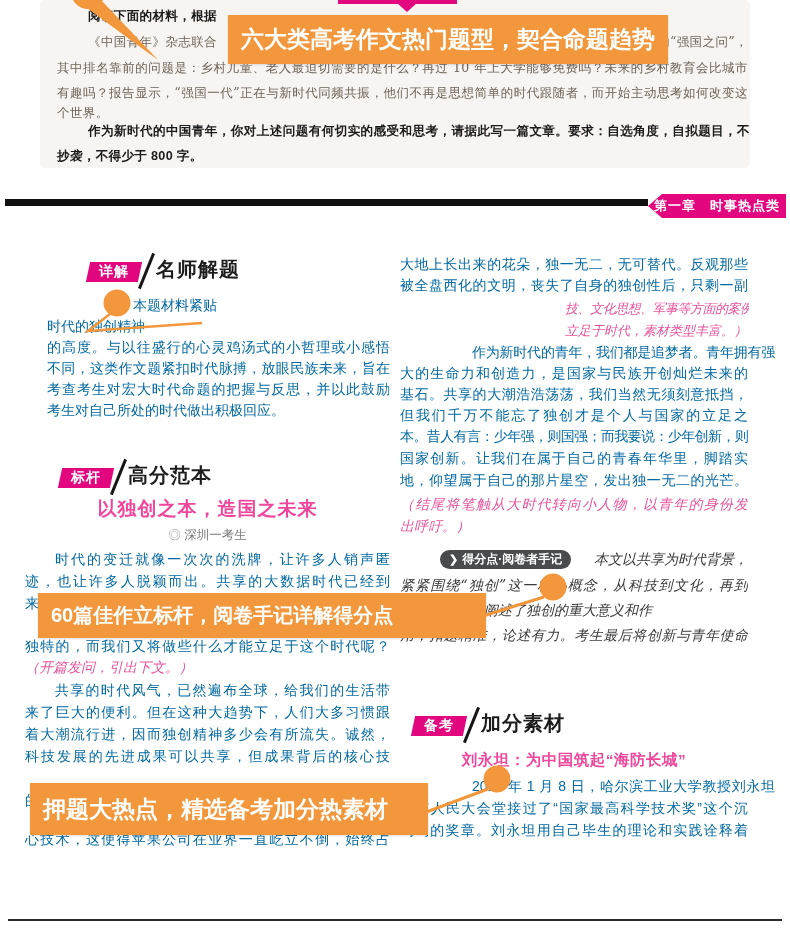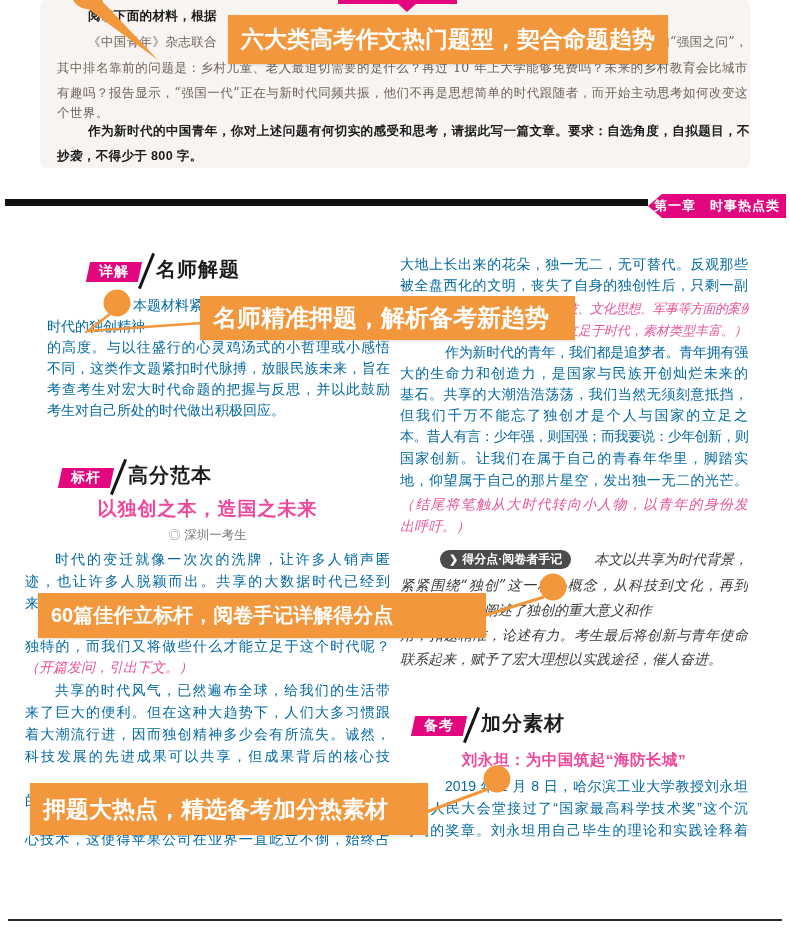--- a/index.html
+++ b/index.html
@@ -10,21 +10,21 @@
   .mbox{left:40px;top:0;width:710px;height:168px;background:#f7f4f1;border-radius:6px;}
   .kai{font-family:"DejaVu Serif",serif;font-size:12.5px;color:#6e6358;letter-spacing:.4px;white-space:nowrap;}
   .mbold{font-weight:bold;font-size:12.6px;color:#1b1b1b;letter-spacing:.3px;white-space:nowrap;}
   
   .ln{font-size:14px;color:#0369a1;white-space:nowrap;letter-spacing:0;}
   .tight{letter-spacing:-0.8px;}
   .it{font-family:"DejaVu Serif",serif;font-style:italic;font-size:14px;color:#3a3a3a;white-space:nowrap;}
   .pinkit{font-family:"DejaVu Serif",serif;font-style:italic;font-size:14px;color:#e8539b;white-space:nowrap;}
   .just{text-align:justify;text-align-last:justify;white-space:normal;overflow:hidden;height:17px;}
   .w343{width:343px;} .w335{width:335px;} .w365{width:365px;} .w348{width:348px;}
-  .w303{width:303px;} .w691{width:691px;} .w662{width:662px;}
+  .w303{width:303px;margin-left:27px;} .w691{width:691px;} .w662{width:662px;}
   .ctr{text-align:center;white-space:normal;}
   
   .sbadge{width:52px;height:20px;background:#e2077f;transform:skewX(-12deg);
           display:flex;align-items:center;justify-content:center;}
   .sbadge span{transform:skewX(12deg);color:#fff;font-weight:bold;font-size:14px;letter-spacing:1px;}
   .slash{width:3px;height:38px;background:#161616;transform:rotate(22deg);}
   .stitle{font-weight:bold;font-size:20px;color:#1d1d1d;letter-spacing:1px;white-space:nowrap;}
   .etitle{font-weight:bold;font-size:19px;color:#f0479c;letter-spacing:1px;}
   .byline{font-size:12.5px;color:#777;}
   .byline .ring{color:#9a9a9a;}
@@ -110,36 +110,34 @@
   <div class="abs pinkit" style="left:400px;top:518px;">出呼吁。）</div>
 
   <div class="abs pill" style="left:440px;top:550px;">
     <span class="arr">❯</span>
     <span>得分点·阅卷者手记</span>
   </div>
   <div class="abs it" style="left:594px;top:551px;">本文以共享为时代背景，</div>
   <div class="abs it just w348" style="left:400px;top:577px;">紧紧围绕“独创”这一核心概念，从科技到文化，再到</div>
   <div class="abs it" style="left:400px;top:602px;">事，全方位地阐述了独创的重大意义和作</div>
   <div class="abs it just w348" style="left:400px;top:627px;">用，扣题精准，论述有力。考生最后将创新与青年使命</div>
-  <div class="abs it" style="left:400px;top:651px;">联系起来，赋予了宏大理想以实践途径，催人奋进。</div>
 
   <div class="abs sbadge" style="left:413px;top:716px;">
       <span>备考</span>
     </div>
   <div class="abs slash" style="left:470px;top:706px;"></div>
   <div class="abs stitle" style="left:481px;top:710px;">加分素材</div>
   <div class="abs subtitle ctr w348" style="left:400px;top:750px;">刘永坦：为中国筑起“海防长城”</div>
   <div class="abs ln just w303" style="left:445px;top:778px;">2019 年 1 月 8 日，哈尔滨工业大学教授刘永坦在</div>
   <div class="abs ln just w348" style="left:400px;top:800px;">北京人民大会堂接过了“国家最高科学技术奖”这个沉</div>
   <div class="abs ln just w348" style="left:400px;top:822px;">甸甸的奖章。刘永坦用自己毕生的理论和实践诠释着</div>
 
   <div class="abs" style="left:8px;top:919px;width:774px;height:2px;background:#2a2a2a;"></div>
 
   <div class="abs banner" style="left:228px;top:15px;width:427px;height:49px;font-size:23px;">六大类高考作文热门题型，契合命题趋势</div>
-  <div class="abs banner" style="left:200px;top:296px;width:362px;height:44px;font-size:24px;">名师精准押题，解析备考新趋势</div>
   <div class="abs banner" style="left:38px;top:593px;width:435px;height:45px;font-size:20px;">60篇佳作立标杆，阅卷手记详解得分点</div>
   <div class="abs banner" style="left:30px;top:783px;width:385px;height:52px;font-size:23px;">押题大热点，精选备考加分热素材</div>
 
   <svg class="overlay" width="790" height="944" viewBox="0 0 790 944">
 
     <rect x="338" y="0" width="119" height="4" fill="#e2077f"></rect>
     <path d="M397,3 L417,3 L407,12 Z" fill="#e2077f"></path>
 
     <circle cx="88" cy="-8" r="17" fill="#f2973b"></circle>
     <path d="M76,0 L101,0 L158,60 Z" fill="#f2973b"></path>

